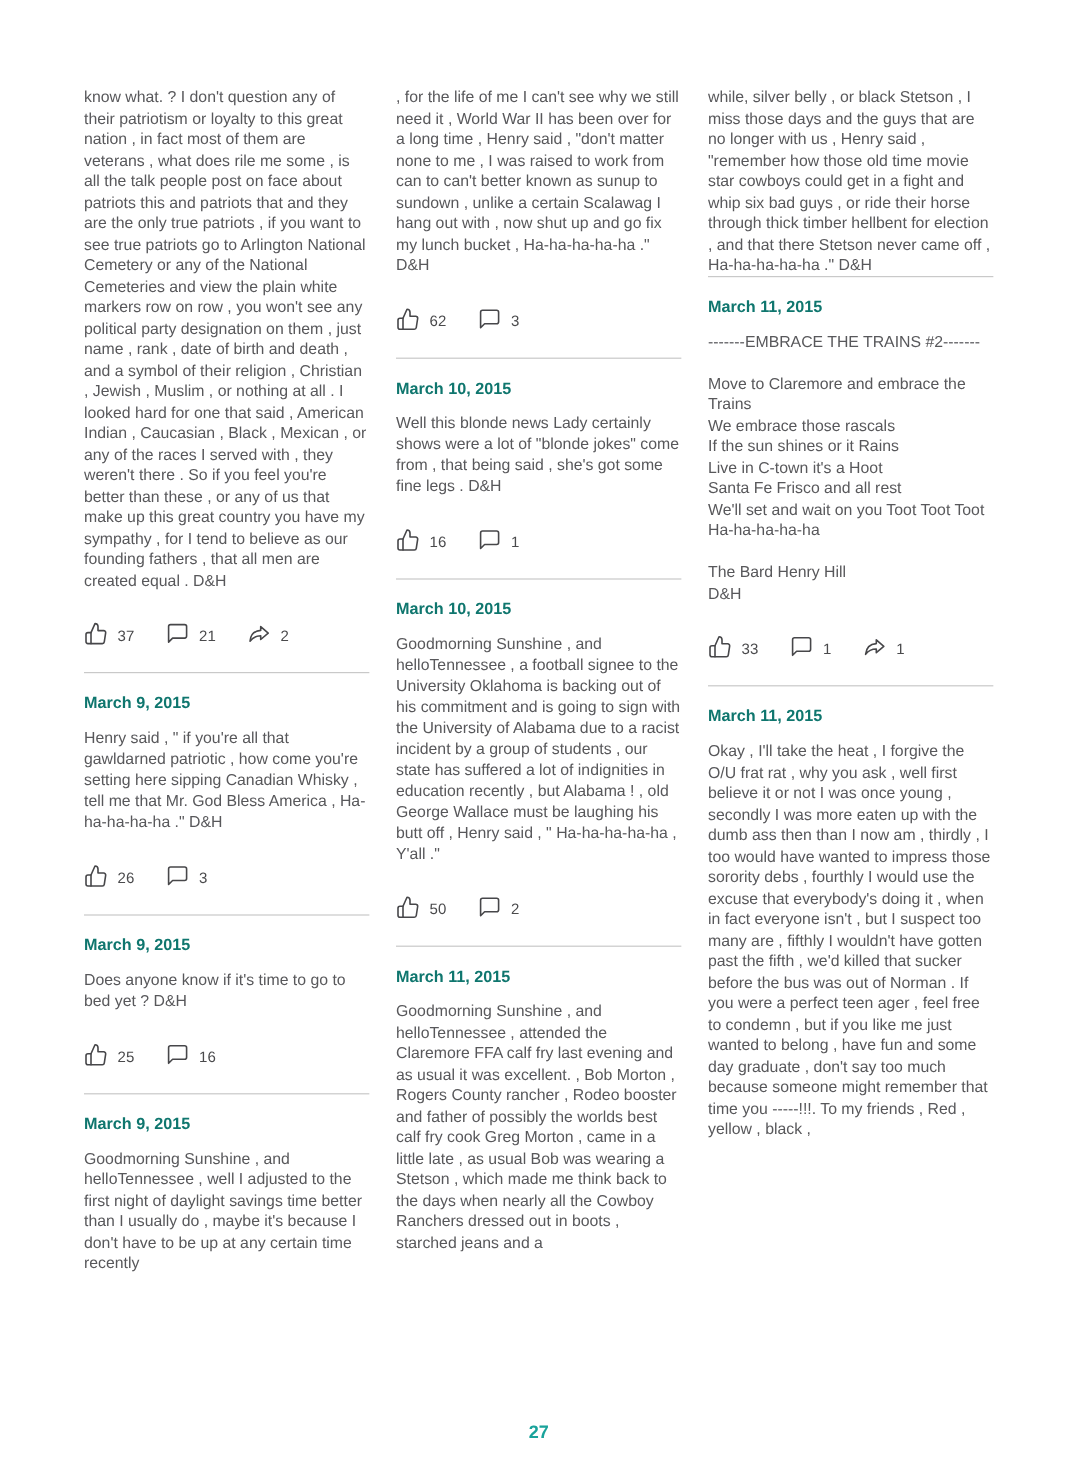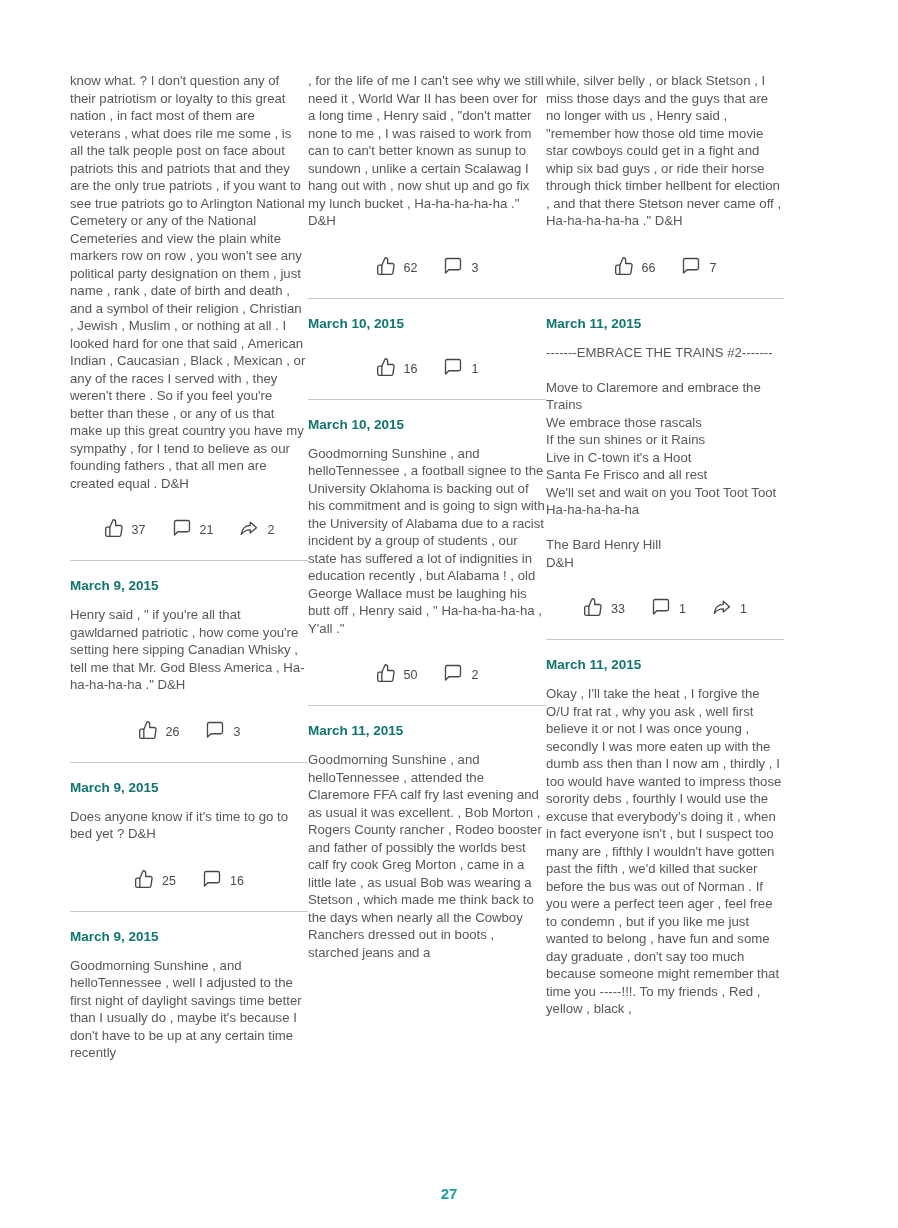--- a/index.html
+++ b/index.html
@@ -6,37 +6,37 @@
   html, body { background: #ffffff; }
   body {
     width: 898px; height: 1228px;
     position: relative; overflow: hidden;
     font-family: "Liberation Sans", "DejaVu Sans", sans-serif;
   }
   .page { position: absolute; inset: 0; background: #ffffff; }
   .columns {
     position: absolute; left: 70px; top: 72px;
     width: 758px; height: 1080px;
-    display: flex; 
+    display: flex; gap: 22px;
   }
   .column {
     width: 238px; flex: 0 0 238px;
     height: 1080px; overflow: hidden;
   }
   .post-date {
     font-size: 13.5px; font-weight: bold; color: #0f766e;
     margin: 17px 0 13px;
   }
   .post-text {
     font-size: 13.2px; line-height: 17.5px; color: #58585b;
     white-space: pre-line;
   }
   .divider { border-top: 1px solid #c9c9c9; height: 0; }
   .reactions {
-    display: flex; justify-content: center; align-items: center;
+    display: flex; align-items: center;
     gap: 26px; margin: 26px 0 22px;
   }
   .reaction { display: inline-flex; align-items: flex-end; gap: 8px; }
   .ricon { display: inline-flex; width: 20px; height: 20px; }
   .ricon svg { width: 20px; height: 20px; }
   .rcount { font-size: 12.5px; color: #4a4a4c; line-height: 14px; padding-bottom: 1px; }
   .page-number {
     position: absolute; left: 0; bottom: 26px; width: 100%;
     text-align: center; font-size: 15px; font-weight: bold; color: #1aa39b;
   }
@@ -150,20 +150,21 @@
                   <path d="M21 14.5a2 2 0 0 1-2 2H7l-4 4V5a2 2 0 0 1 2-2h14a2 2 0 0 1 2 2z"></path>
                 </svg>
               </span>
               <span class="rcount">3</span>
             </span>
           </div>
         </article>
         <div class="divider"></div>
         <article>
           <h3 class="post-date">March 10, 2015</h3>
+          <div class="post-text">Well this blonde news Lady certainly shows were a lot of "blonde jokes" come from , that being said , she's got some fine legs . D&amp;H</div>
           <div class="reactions">
             <span class="reaction">
               <span class="ricon">
                 <svg viewBox="0 0 24 24" fill="none" stroke="#47474a" stroke-width="1.6" stroke-linecap="round" stroke-linejoin="round">
                   <path d="M14 9V5a3 3 0 0 0-3-3l-4 9v11h11.28a2 2 0 0 0 2-1.7l1.38-9a2 2 0 0 0-2-2.3z"></path>
                   <path d="M7 22H4a2 2 0 0 1-2-2v-7a2 2 0 0 1 2-2h3"></path>
                 </svg>
               </span>
               <span class="rcount">16</span>
             </span>
@@ -203,39 +204,20 @@
         </article>
         <div class="divider"></div>
         <article>
           <h3 class="post-date">March 11, 2015</h3>
           <div class="post-text">Goodmorning Sunshine , and helloTennessee , attended the Claremore FFA calf fry last evening and as usual it was excellent. , Bob Morton , Rogers County rancher , Rodeo booster and father of possibly the worlds best calf fry cook Greg Morton , came in a little late , as usual Bob was wearing a Stetson , which made me think back to the days when nearly all the Cowboy Ranchers dressed out in boots , starched jeans and a</div>
         </article>
       </div>
     <div class="column">
         <article>
           <div class="post-text">while, silver belly , or black Stetson , I miss those days and the guys that are no longer with us , Henry said , "remember how those old time movie star cowboys could get in a fight and whip six bad guys , or ride their horse through thick timber hellbent for election , and that there Stetson never came off , Ha-ha-ha-ha-ha ." D&amp;H</div>
-          <div class="reactions">
-            <span class="reaction">
-              <span class="ricon">
-                <svg viewBox="0 0 24 24" fill="none" stroke="#47474a" stroke-width="1.6" stroke-linecap="round" stroke-linejoin="round">
-                  <path d="M14 9V5a3 3 0 0 0-3-3l-4 9v11h11.28a2 2 0 0 0 2-1.7l1.38-9a2 2 0 0 0-2-2.3z"></path>
-                  <path d="M7 22H4a2 2 0 0 1-2-2v-7a2 2 0 0 1 2-2h3"></path>
-                </svg>
-              </span>
-              <span class="rcount">66</span>
-            </span>
-            <span class="reaction">
-              <span class="ricon">
-                <svg viewBox="0 0 24 24" fill="none" stroke="#47474a" stroke-width="1.6" stroke-linecap="round" stroke-linejoin="round">
-                  <path d="M21 14.5a2 2 0 0 1-2 2H7l-4 4V5a2 2 0 0 1 2-2h14a2 2 0 0 1 2 2z"></path>
-                </svg>
-              </span>
-              <span class="rcount">7</span>
-            </span>
-          </div>
         </article>
         <div class="divider"></div>
         <article>
           <h3 class="post-date">March 11, 2015</h3>
           <div class="post-text">-------EMBRACE THE TRAINS #2-------
 
 Move to Claremore and embrace the Trains
 We embrace those rascals
 If the sun shines or it Rains
 Live in C-town it's a Hoot

